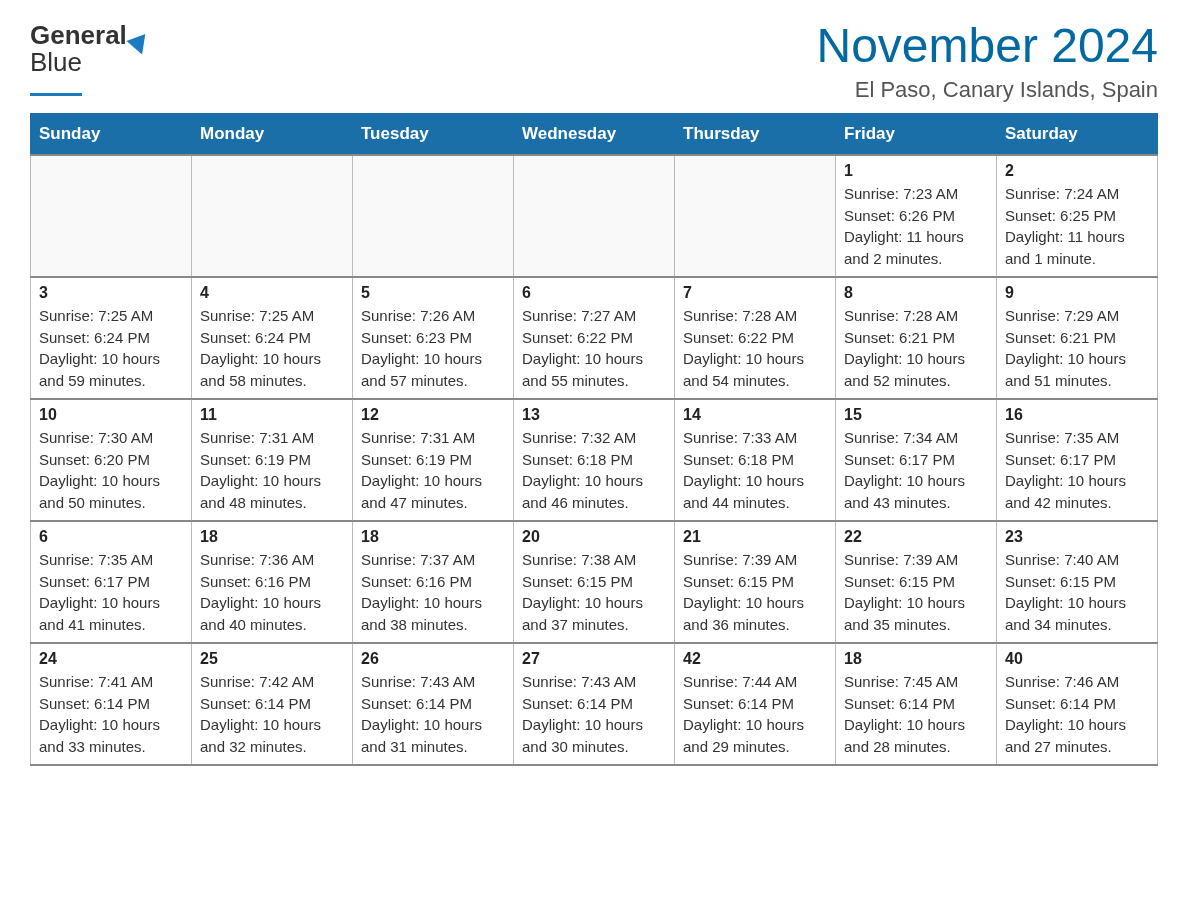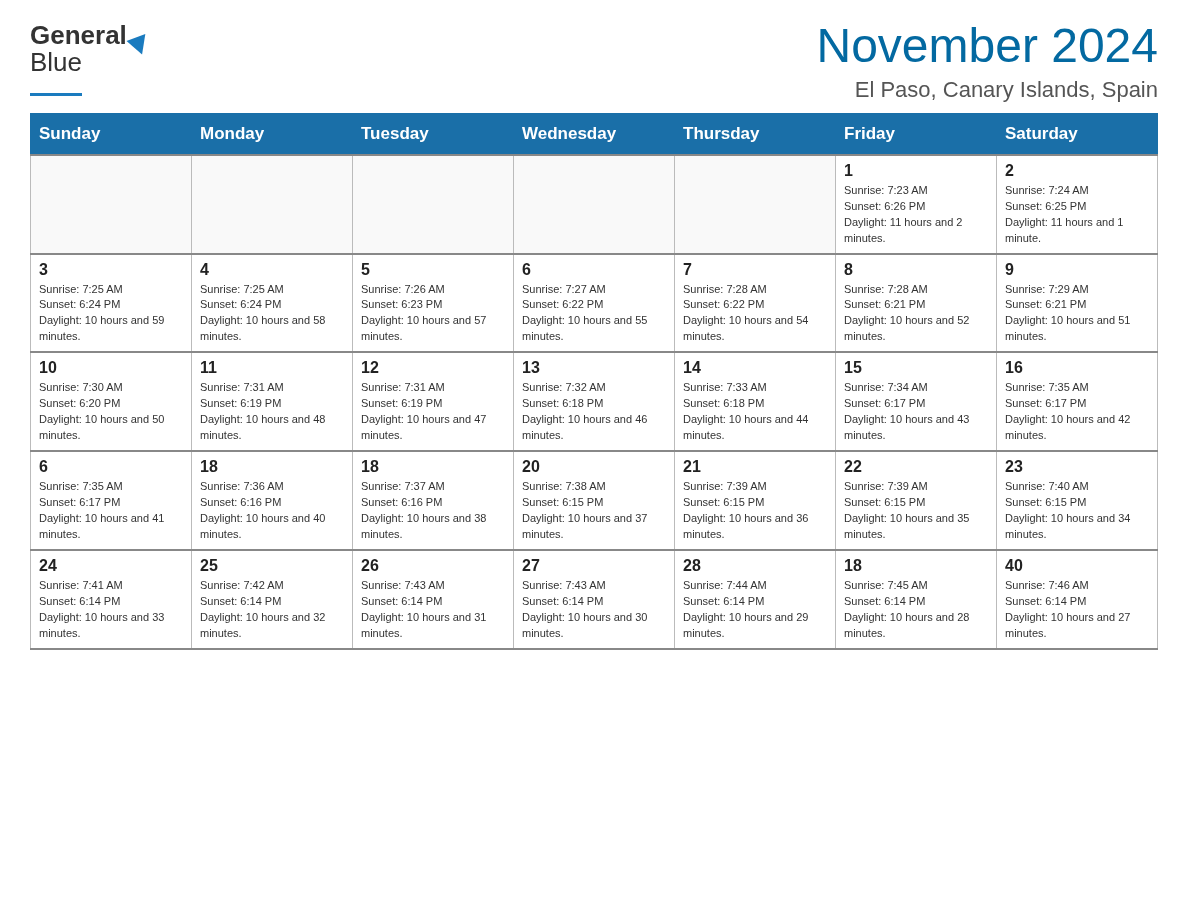--- a/index.html
+++ b/index.html
@@ -81,21 +81,21 @@
       border-bottom: 2px solid #888;
     }
     .day-number {
       font-size: 16px;
       font-weight: bold;
       color: #222;
       display: block;
       margin-bottom: 3px;
     }
     .day-info {
-      font-size: 11px;
+      font-size: 15px;
       color: #333;
       line-height: 1.45;
     }
     .empty-cell {
       background: #f9f9f9;
     }
   </style>
 </head>
 <body>
 
@@ -244,21 +244,21 @@
         </td>
         <td>
           <span class="day-number">26</span>
           <div class="day-info">Sunrise: 7:43 AM<br>Sunset: 6:14 PM<br>Daylight: 10 hours and 31 minutes.</div>
         </td>
         <td>
           <span class="day-number">27</span>
           <div class="day-info">Sunrise: 7:43 AM<br>Sunset: 6:14 PM<br>Daylight: 10 hours and 30 minutes.</div>
         </td>
         <td>
-          <span class="day-number">28</span>
+          <span class="day-number">42</span>
           <div class="day-info">Sunrise: 7:44 AM<br>Sunset: 6:14 PM<br>Daylight: 10 hours and 29 minutes.</div>
         </td>
         <td>
           <span class="day-number">18</span>
           <div class="day-info">Sunrise: 7:45 AM<br>Sunset: 6:14 PM<br>Daylight: 10 hours and 28 minutes.</div>
         </td>
         <td>
           <span class="day-number">40</span>
           <div class="day-info">Sunrise: 7:46 AM<br>Sunset: 6:14 PM<br>Daylight: 10 hours and 27 minutes.</div>
         </td>

